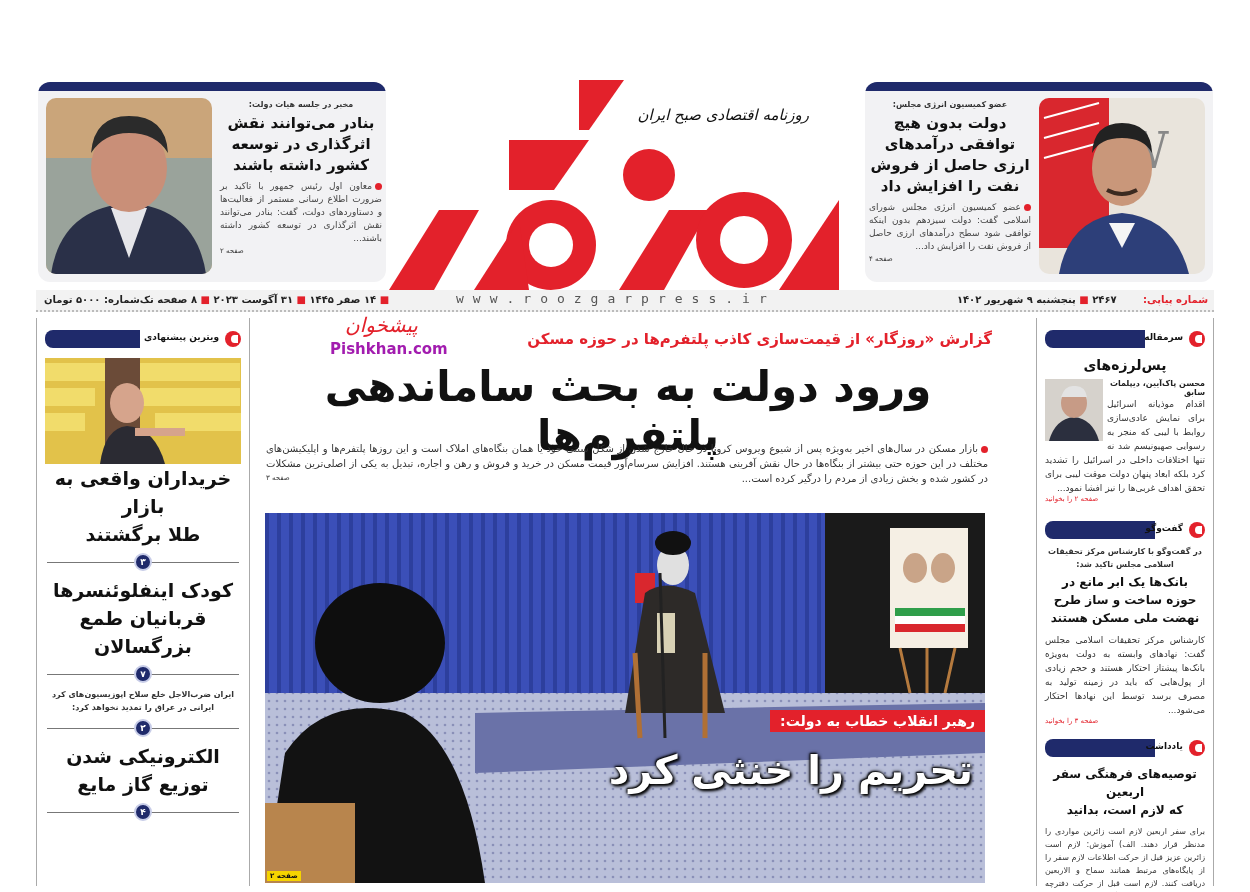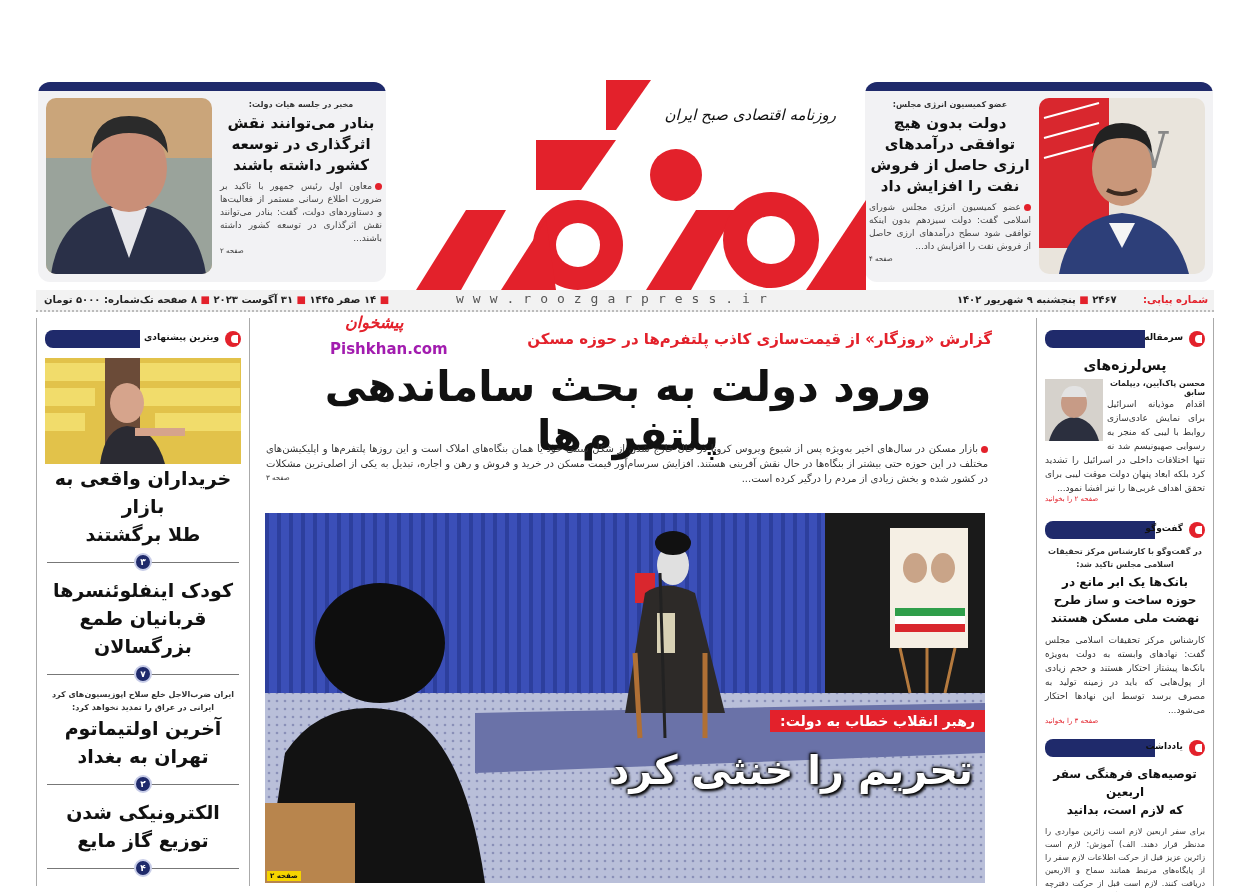--- a/index.html
+++ b/index.html
@@ -12,21 +12,21 @@
   .topbox .bar { position: absolute; top: 0; left: 0; right: 0; height: 9px; background: #1f2a6b; border-radius: 10px 10px 0 0; }
   .topbox .photo { position: absolute; top: 16px; width: 166px; height: 176px; border-radius: 10px; overflow: hidden; }
   .topbox .text { position: absolute; top: 18px; width: 162px; text-align: center; }
   .kicker { font-size: 8px; font-weight: bold; color: #333; }
   .tb-title { font-size: 15px; font-weight: bold; line-height: 21px; margin-top: 4px; color: #111; }
   .tb-body { font-size: 9px; line-height: 13px; color: #444; text-align: justify; margin-top: 4px; }
   .page-ref { font-size: 7px; color: #333; text-align: left; margin-top: 2px; }
   .bullet { display: inline-block; width: 7px; height: 7px; border-radius: 50%; background: #e3212b; margin-left: 3px; vertical-align: middle; }
 
   
-  .logo-wrap { position: absolute; left: 406px; top: 80px; width: 460px; height: 210px; text-align: center; }
+  .logo-wrap { position: absolute; left: 379px; top: 80px; width: 460px; height: 210px; text-align: center; }
   .tagline { position: absolute; right: 30px; top: 26px; font-family: "DejaVu Serif", serif; font-size: 15px; color: #111; font-style: italic; }
 
   
   .infoline { position: absolute; top: 290px; left: 36px; right: 36px; height: 22px; background: #f2f2f2; border-bottom: 2px dotted #bbb; font-size: 10px; font-weight: bold; }
   .infoline .right { position: absolute; right: 6px; top: 4px; color: #222; }
   .infoline .right .lbl { color: #e3212b; margin-left: 23px; }
   .infoline .left { position: absolute; left: 8px; top: 4px; color: #222; }
   .infoline .url { position: absolute; left: 420px; top: 1px; font-family: "DejaVu Sans Mono", monospace; letter-spacing: 9px; font-size: 13px; color: #555; direction: ltr; font-weight: normal; }
 
   
@@ -50,21 +50,21 @@
   .main-kicker { position: absolute; top: 330px; right: 258px; font-size: 15px; font-weight: bold; color: #e3212b; }
   .main-title { position: absolute; top: 362px; left: 264px; right: 258px; text-align: center; font-size: 42px; font-weight: bold; color: #111; letter-spacing: -1px; }
   .main-body { position: absolute; top: 441px; left: 266px; right: 262px; font-size: 10px; line-height: 15px; color: #333; text-align: justify; }
 
   .photo-main { position: absolute; top: 513px; left: 265px; width: 720px; height: 370px; overflow: hidden; background: #3a4db0; }
   .photo-caption-kicker { position: absolute; right: 0; top: 197px; background: #e3212b; color: #fff; font-size: 14px; font-weight: bold; padding: 3px 10px; }
   .photo-caption-title { position: absolute; right: 12px; top: 230px; color: #fff; font-size: 40px; font-weight: bold; line-height: 54px; text-align: center; text-shadow: 0 0 4px #000, 2px 2px 3px #000, -1px -1px 2px #000; }
   .photo-page { position: absolute; left: 2px; bottom: 2px; background: #f5d400; color: #111; font-size: 7px; padding: 1px 3px; font-weight: bold; }
 
   .watermark { position: absolute; left: 330px; top: 340px; font-size: 15px; color: #a21caf; font-weight: bold; direction: ltr; }
-  .watermark-fa { position: absolute; left: 345px; top: 313px; font-size: 16px; color: #e3212b; font-family: "DejaVu Serif", serif; font-style: italic; font-weight: bold; }
+  .watermark-fa { position: absolute; left: 345px; top: 313px; font-size: 20px; color: #e3212b; font-family: "DejaVu Serif", serif; font-style: italic; }
 </style>
 </head>
 <body>
 
 <div class="topbox" style="left:865px; width:348px;">
   <div class="bar"></div>
   <div class="photo" style="right:8px;">
     <svg width="166" height="176" viewBox="0 0 166 176">
       <rect width="166" height="176" fill="#e9e4dc"></rect>
       <rect x="0" y="0" width="70" height="150" fill="#d9272e"></rect>
@@ -226,24 +226,20 @@
 
   <div class="left-title">
     <div>کودک اینفلوئنسرها</div>
     <div>قربانیان طمع بزرگسالان</div>
   </div>
   <div class="divider">
       <span class="num">۷</span>
     </div>
 
   <div style="font-size:8px; font-weight:bold; text-align:center; line-height:13px; color:#333; padding:0 10px;">ایران ضرب‌الاجل خلع سلاح اپوزیسیون‌های کرد ایرانی در عراق را تمدید نخواهد کرد:</div>
-  <div class="left-title">
-    <div>آخرین اولتیماتوم</div>
-    <div>تهران به بغداد</div>
-  </div>
   <div class="divider">
       <span class="num">۲</span>
     </div>
 
   <div class="left-title">
     <div>الکترونیکی شدن</div>
     <div>توزیع گاز مایع</div>
   </div>
   <div class="divider">
       <span class="num">۴</span>

